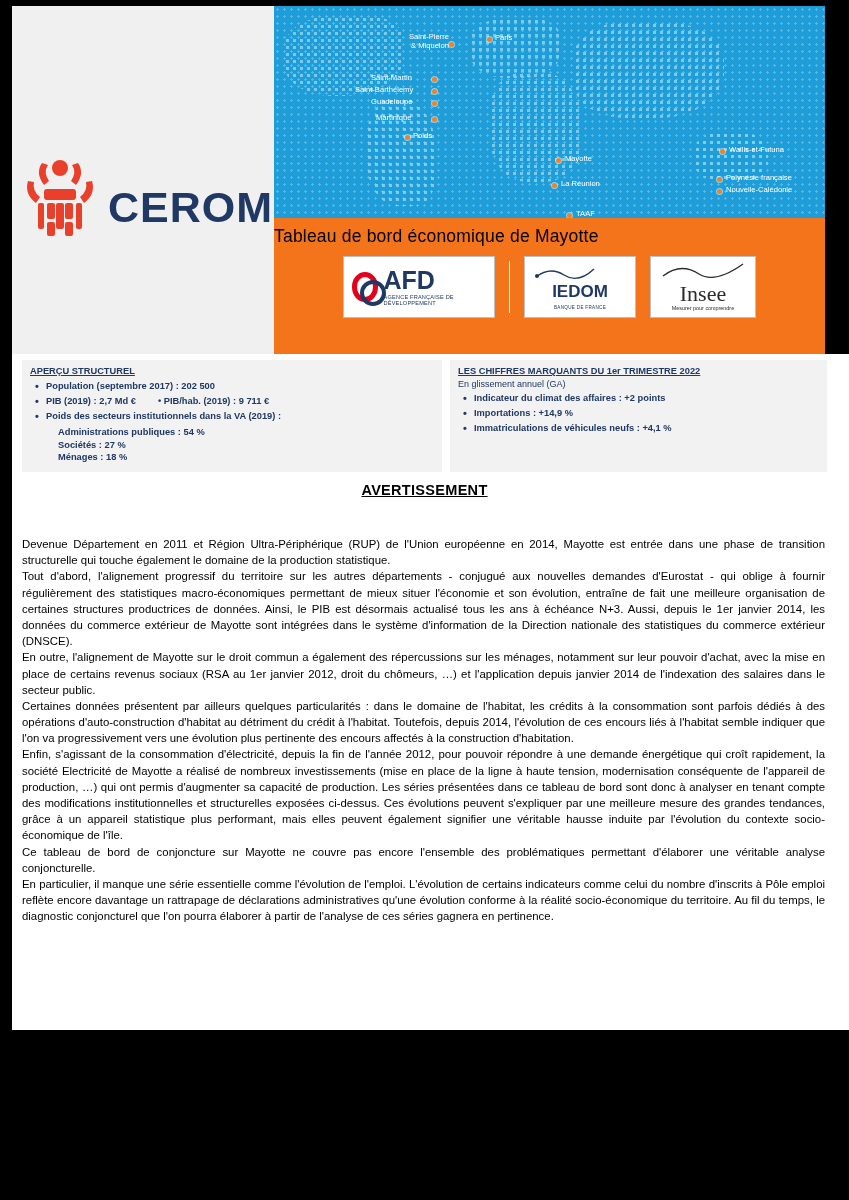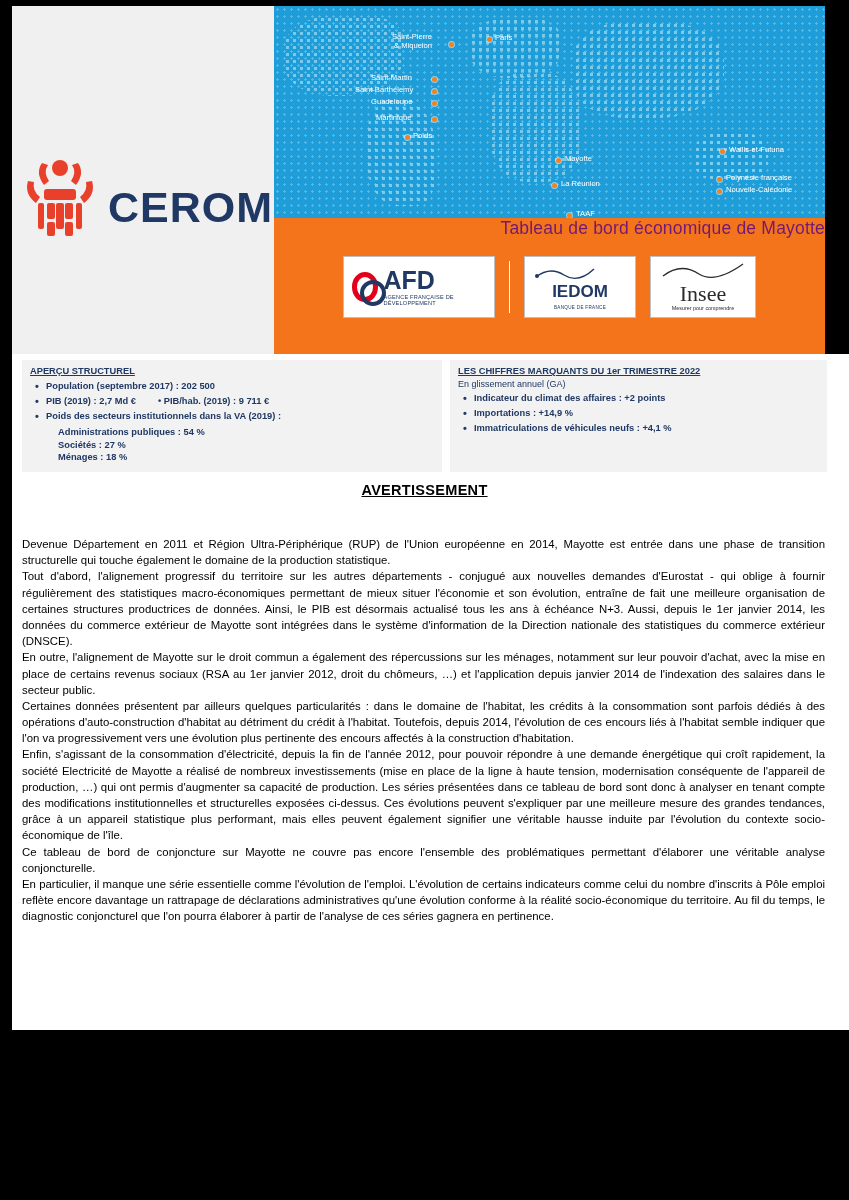--- a/index.html
+++ b/index.html
@@ -95,23 +95,24 @@
     background: #f4811f;
     box-shadow: 0 0 0 1px rgba(255,255,255,.5);
   }
   .banner {
     position: absolute;
     left: 0; top: 212px;
     width: 551px; height: 136px;
     background: #f4741c;
   }
   .banner-title {
-    color: #701a75;
+    color: #000000;
     font-size: 17.5px;
-    text-align: right;
+    text-align: left;
+    padding-top: 8px;
     letter-spacing: .2px;
   }
   .logos-row {
     position: absolute;
     left: 0; top: 38px;
     width: 551px;
     display: flex;
     align-items: center;
     justify-content: center;
     gap: 14px;
@@ -302,21 +303,21 @@
         <div class="map-dot" style="left:158px; top:95px;"></div>
         <div class="map-dot" style="left:158px; top:111px;"></div>
         <div class="map-dot" style="left:131px; top:129px;"></div>
         <div class="map-dot" style="left:282px; top:152px;"></div>
         <div class="map-dot" style="left:278px; top:177px;"></div>
         <div class="map-dot" style="left:293px; top:207px;"></div>
         <div class="map-dot" style="left:446px; top:143px;"></div>
         <div class="map-dot" style="left:443px; top:171px;"></div>
         <div class="map-dot" style="left:443px; top:183px;"></div>
 
-        <div class="map-label" style="left:108px; top:26px; text-align:right; width:50px;">Saint-Pierre<br>&amp; Miquelon</div>
+        <div class="map-label" style="left:125px; top:26px; text-align:right; width:50px;">Saint-Pierre<br>&amp; Miquelon</div>
         <div class="map-label" style="left:221px; top:27px;">Paris</div>
         <div class="map-label" style="left:97px;  top:67px;">Saint-Martin</div>
         <div class="map-label" style="left:81px;  top:79px;">Saint-Barthélemy</div>
         <div class="map-label" style="left:97px;  top:91px;">Guadeloupe</div>
         <div class="map-label" style="left:102px; top:107px;">Martinique</div>
         <div class="map-label" style="left:139px; top:125px;">Poids</div>
         <div class="map-label" style="left:291px; top:148px;">Mayotte</div>
         <div class="map-label" style="left:287px; top:173px;">La Réunion</div>
         <div class="map-label" style="left:302px; top:203px;">TAAF</div>
         <div class="map-label" style="left:455px; top:139px;">Wallis-et-Futuna</div>

